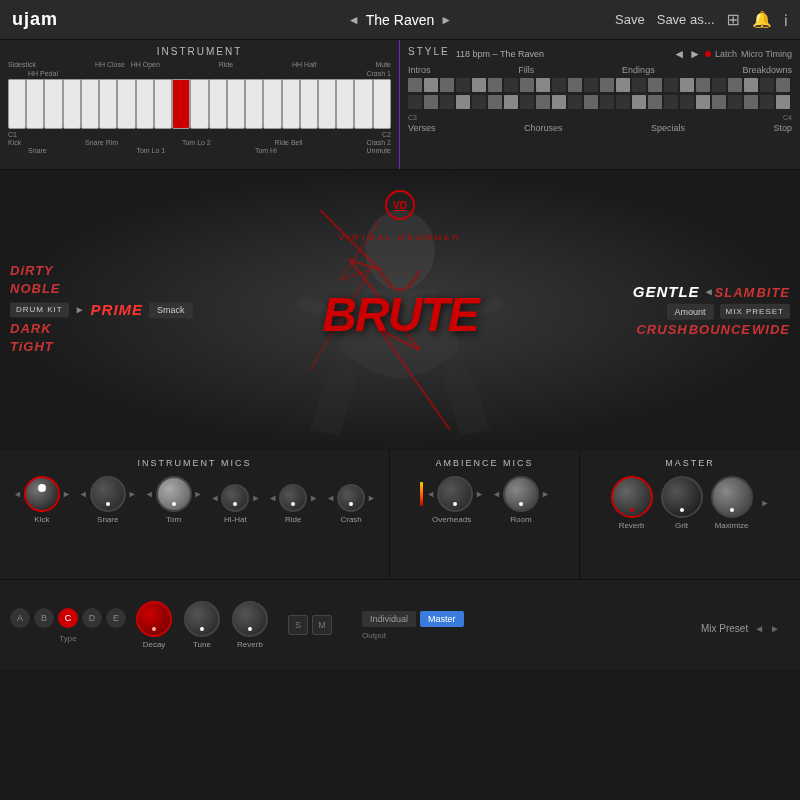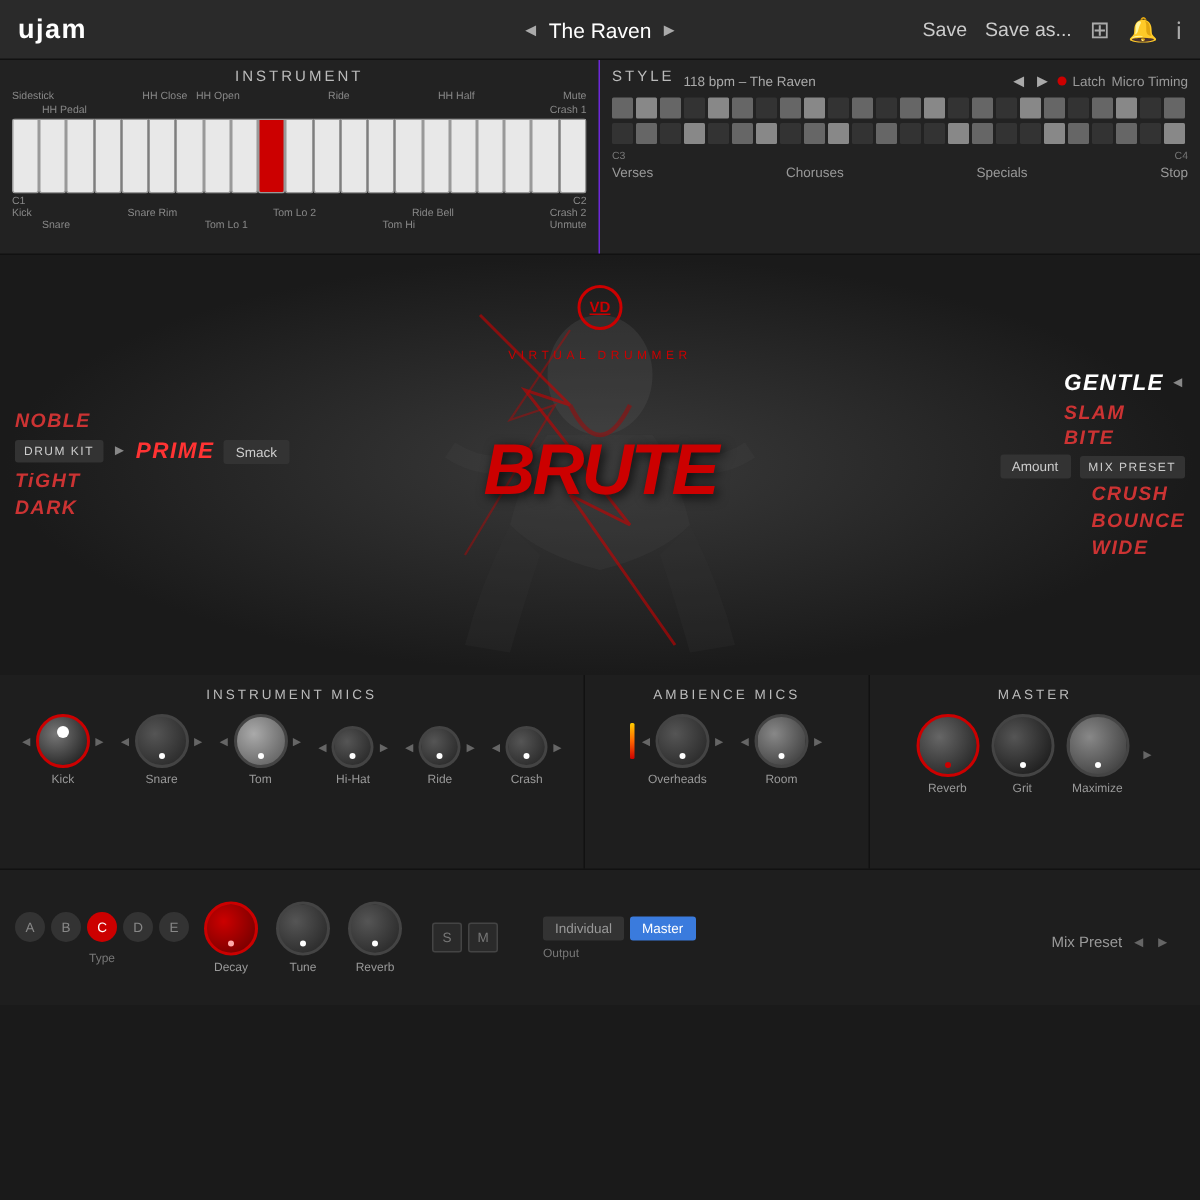--- a/index.html
+++ b/index.html
@@ -237,22 +237,21 @@
     .mix-preset-label {
       background: #333;
       color: #ccc;
       font-size: 8px;
       padding: 3px 6px;
       border-radius: 2px;
       letter-spacing: 1px;
     }
     .preset-list {
       display: flex;
-      flex-direction: column;
-      align-items: flex-start;
+      align-items: flex-end;
       gap: 1px;
     }
     .preset-item {
       color: #cc3333;
       font-size: 13px;
       font-style: italic;
       font-weight: bold;
       letter-spacing: 1px;
       line-height: 1.3;
       cursor: pointer;
@@ -544,20 +543,26 @@
       <span class="panel-title">STYLE</span>
       <span style="font-size:9px; color:#aaa;">118 bpm – The Raven</span>
       <span style="margin-left:auto; display:flex; gap:4px; align-items:center;">
         <span class="nav-arrow">◄</span>
         <span class="nav-arrow">►</span>
         <span class="dot active"></span>
         <span style="font-size:9px; color:#999;">Latch</span>
         <span style="font-size:9px; color:#999;">Micro Timing</span>
       </span>
     </div>
+    <div class="style-grid-row">
+      <span>Intros</span>
+      <span>Fills</span>
+      <span>Endings</span>
+      <span>Breakdowns</span>
+    </div>
 
     <div style="display:flex; flex-direction:column; gap:1px; margin:3px 0;">
       <div class="pads-row">
         <div class="pad active"></div>
         <div class="pad bright"></div>
         <div class="pad active"></div>
         <div class="pad"></div>
         <div class="pad bright"></div>
         <div class="pad active"></div>
         <div class="pad"></div>
@@ -647,31 +652,32 @@
   <div style="position:absolute; top:56px; left:50%; transform:translateX(-50%); z-index:6; text-align:center;">
     <span style="color:#cc0000; font-size:8px; letter-spacing:3px;">VIRTUAL DRUMMER</span>
   </div>
 
   <div class="brute-title" style="top:55%; margin-top:-10px;">
     <div class="brute-text">BRUTE</div>
   </div>
 
   <div class="left-panel">
     <div class="kit-list">
+      <span class="kit-item">DiRTY</span>
       <span class="kit-item">NOBLE</span>
     </div>
     <div class="drum-kit-row">
       <div class="drum-kit-label">DRUM KIT</div>
       <span style="color:#888; font-size:10px;">►</span>
       <span class="kit-item active">PRIME</span>
       <button class="smack-btn">Smack</button>
     </div>
     <div class="kit-list">
+      <span class="kit-item">DARK</span>
       <span class="kit-item">TiGHT</span>
-      <span class="kit-item">DARK</span>
     </div>
   </div>
 
   <div class="right-panel">
     <div class="preset-list">
       <div style="display:flex; align-items:center; gap:4px;">
         <span class="preset-item active">GENTLE</span>
         <span style="color:#888; font-size:10px;">◄</span>
       </div>
       <span class="preset-item">SLAM</span>

